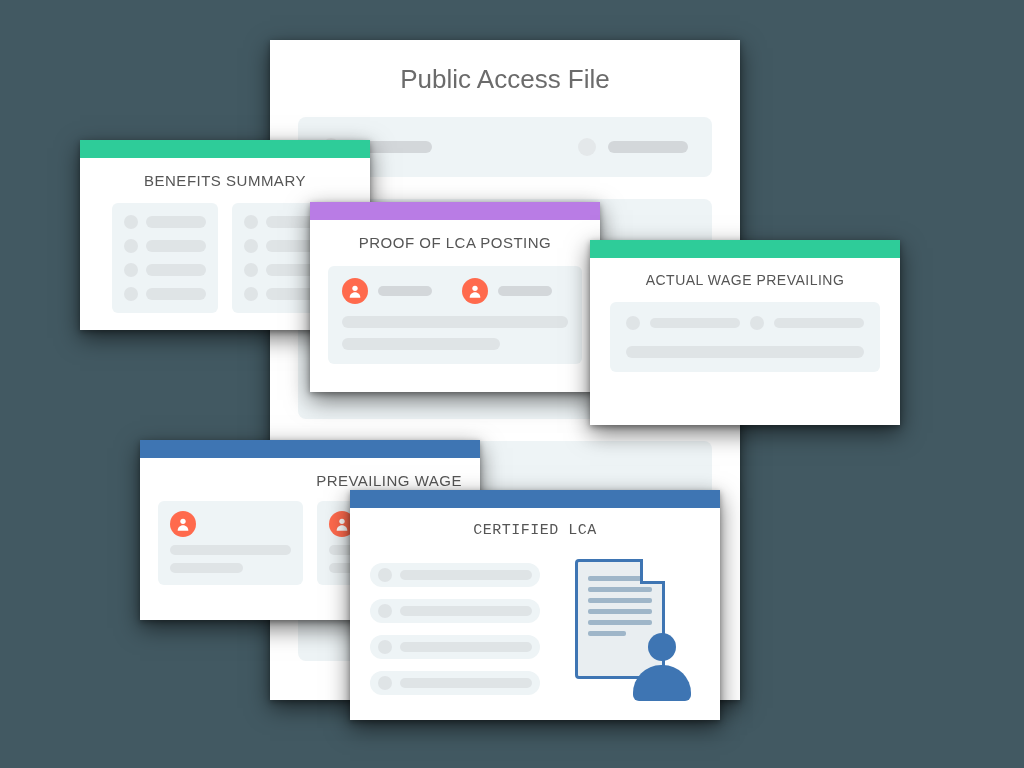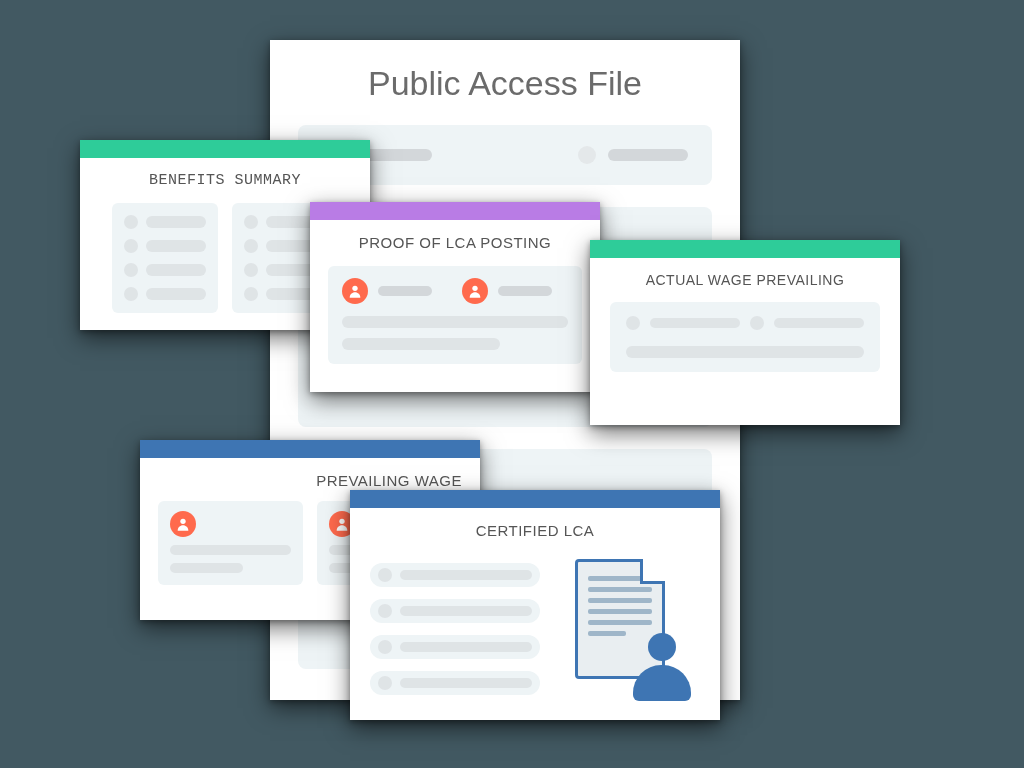--- a/index.html
+++ b/index.html
@@ -39,37 +39,37 @@
   .pill { display:flex; align-items:center; gap:8px; }
   .pill .ph-dot { width:14px; height:14px; }
   .pill .ph-bar { flex:1; height:12px; }
 
   
   .paf {
     left: 270px; top: 40px; width: 470px; height: 660px;
     padding: 24px 28px 28px;
   }
   .paf h1 {
-    font-size: 34px;
+    font-size: 26px;
     font-weight: 400;
     color: #6b6b6b;
     text-align: center;
     margin-bottom: 22px;
   }
   .paf .row1 { height: 60px; border-radius: 8px; padding: 0 24px; display:flex; align-items:center; gap:12px; margin-bottom: 22px;}
   .paf .row1 .ph-dot { width:18px; height:18px; background:#e4e8ea;}
   .paf .row1 .ph-bar { width:80px; height:12px;}
   .paf .block { height: 220px; border-radius: 8px; margin-bottom: 22px;}
   .paf .block:last-child { margin-bottom: 0; }
 
   
   .benefits {
     left: 80px; top: 140px; width: 290px; height: 190px;
   }
-  .benefits .body { padding: 14px 32px 18px; font-family: Liberation Mono, monospace; }
+  .benefits .body { padding: 14px 32px 18px; }
   .benefits .card-title { margin-bottom: 14px; }
   .benefits .grid { display:flex; gap:14px; }
   .benefits .col { flex:1; background:#eef4f6; border-radius:6px; padding:12px 12px; display:flex; flex-direction:column; gap:10px;}
   .benefits .pill .ph-dot { background:#dfe4e6; }
   .benefits .pill .ph-bar { background:#dfe4e6; }
 
   
   .proof {
     left: 310px; top: 202px; width: 290px; height: 190px;
   }
@@ -279,21 +279,21 @@
           </span>
           <div class="ph-bar"></div>
           <div class="ph-bar short"></div>
         </div>
       </div>
     </div>
   </div>
 
   <div class="card cert">
     <div class="topbar blue"></div>
-    <div style="padding:14px 12px 0;">
+    <div style="padding:14px 12px 0;font-family:Liberation Mono, monospace;">
       <div class="card-title">CERTIFIED LCA</div>
     </div>
     <div class="body" style="padding-top:6px;">
       <div class="left">
         <div class="list">
           <div class="pill">
               <span class="ph-dot"></span>
               <span class="ph-bar"></span>
             </div>
           <div class="pill">

